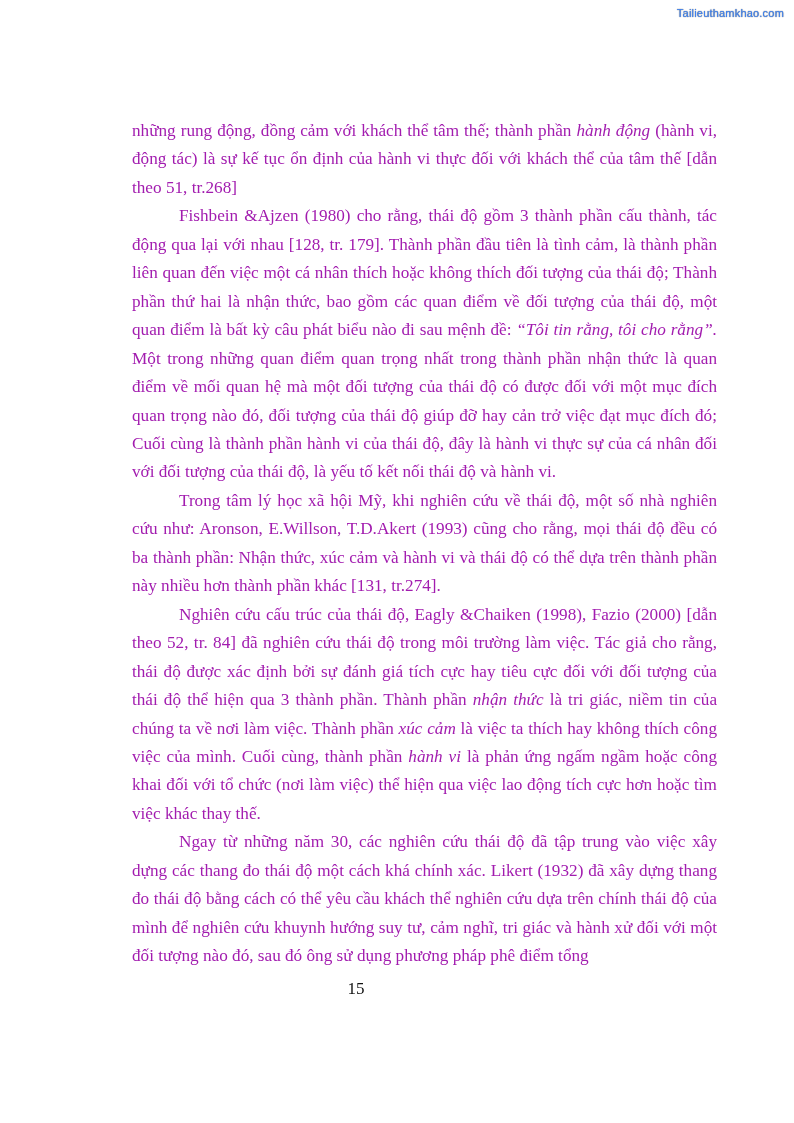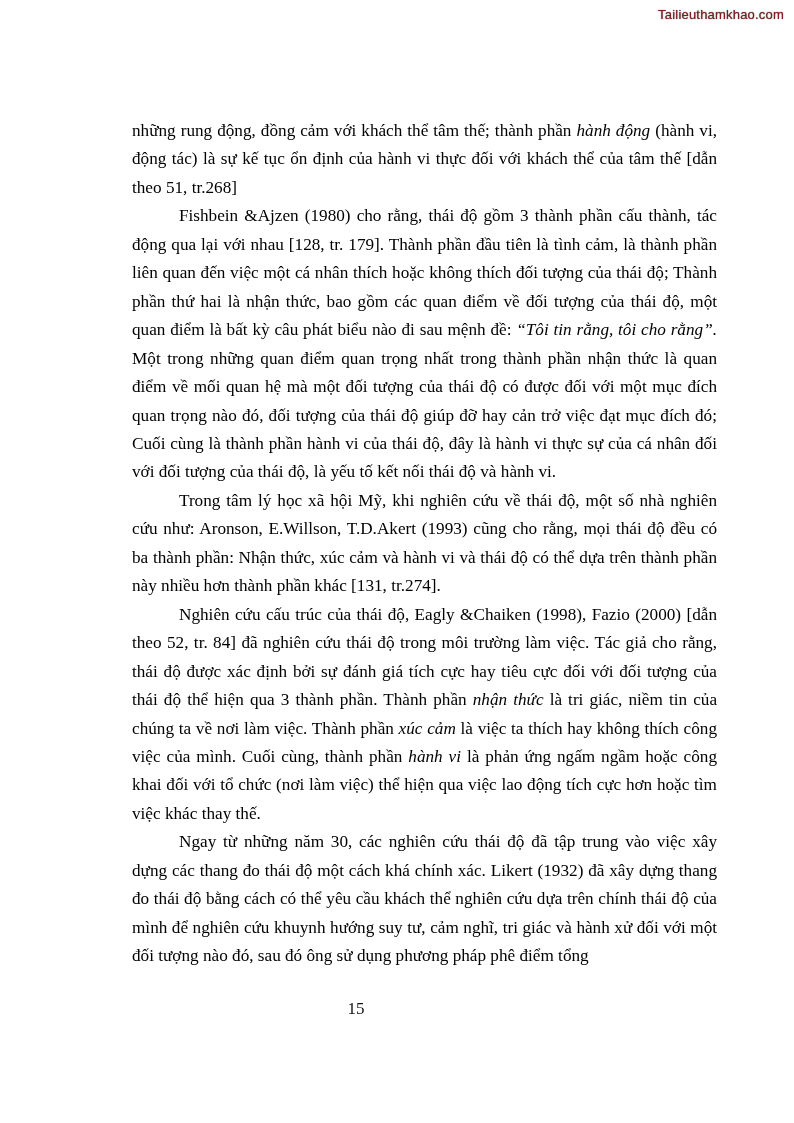--- a/index.html
+++ b/index.html
@@ -1,32 +1,32 @@
 <!DOCTYPE html>
 <html><head>
 <meta charset="utf-8">
 <style>
   html, body { margin: 0; padding: 0; background: #ffffff; }
   body { width: 794px; height: 1123px; position: relative; overflow: hidden; }
   .watermark {
     position: absolute; top: 7px; right: 10px;
-    font-family: "Liberation Sans", sans-serif; font-size: 13px;
-    color: #7f1d1d; letter-spacing: 0.2px;
+    font-family: "Liberation Sans", sans-serif; font-size: 11px;
+    color: #3b82f6; letter-spacing: 0.2px;
     text-shadow: 0 0 1px #8a8a8a, 0 0 1px #8a8a8a;
   }
   .page-body {
     position: absolute; left: 132px; top: 117px; width: 585px;
     font-family: "Liberation Serif", serif; font-size: 17.2px;
-    line-height: 28.45px; color: #000000; text-align: justify;
+    line-height: 28.45px; color: #a21caf; text-align: justify;
   }
   .page-body p { margin: 0; }
   .indent { text-indent: 47px; }
   .page-body i { font-style: italic; }
   .page-number {
-    position: absolute; left: 0; width: 712px; top: 999px;
+    position: absolute; left: 0; width: 712px; top: 979px;
     text-align: center; font-family: "Liberation Serif", serif;
     font-size: 17px; color: #111111;
   }
 </style>
 </head>
 <body>
 
 <div class="watermark">Tailieuthamkhao.com</div>
 
 <div class="page-body">

